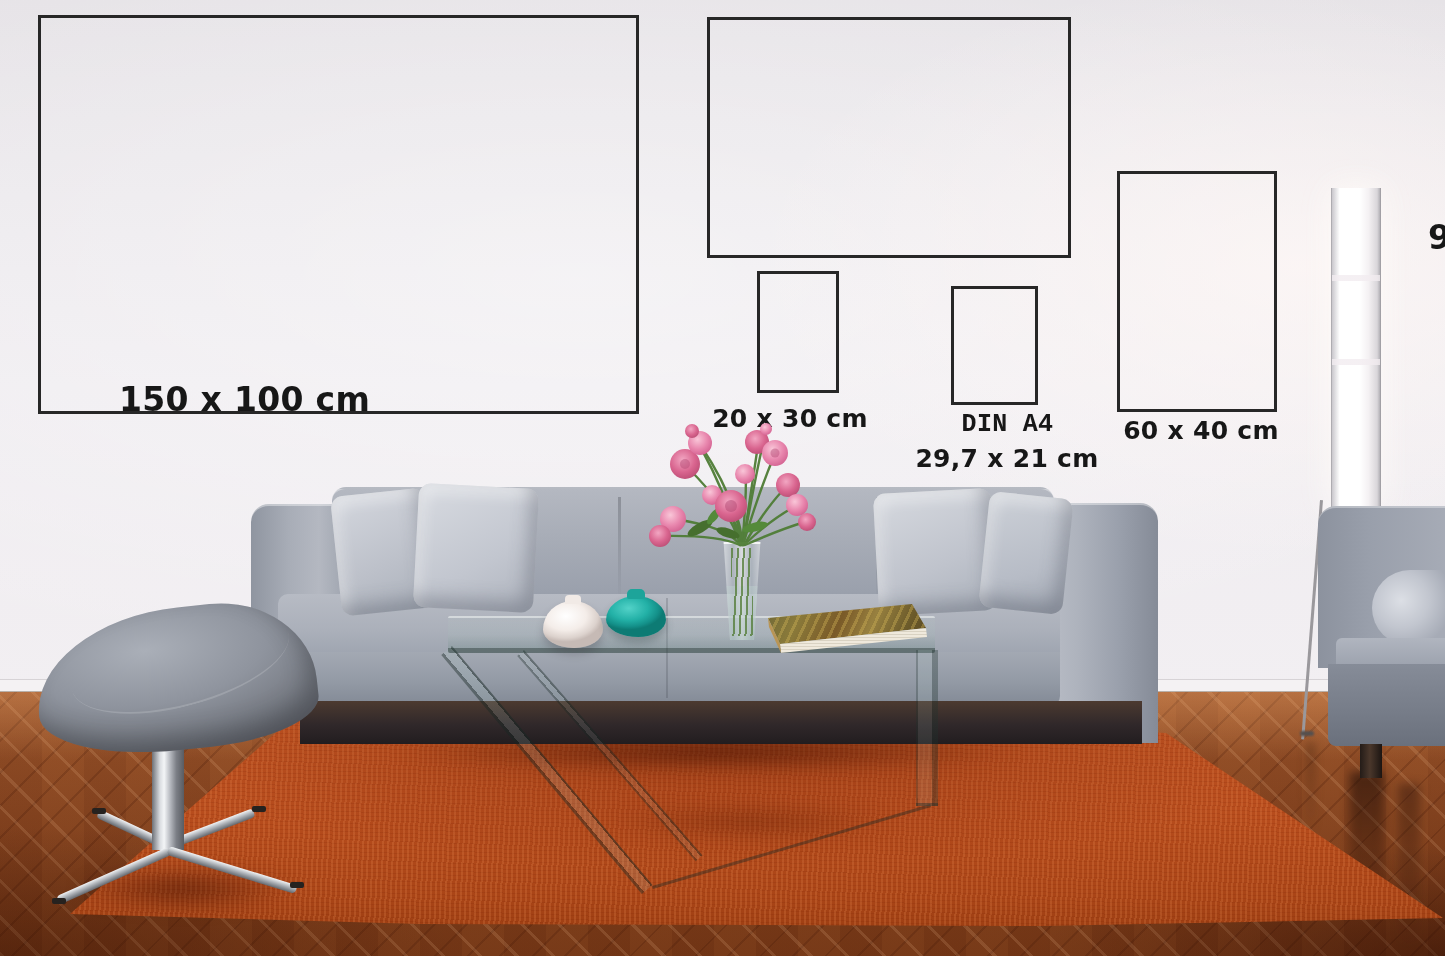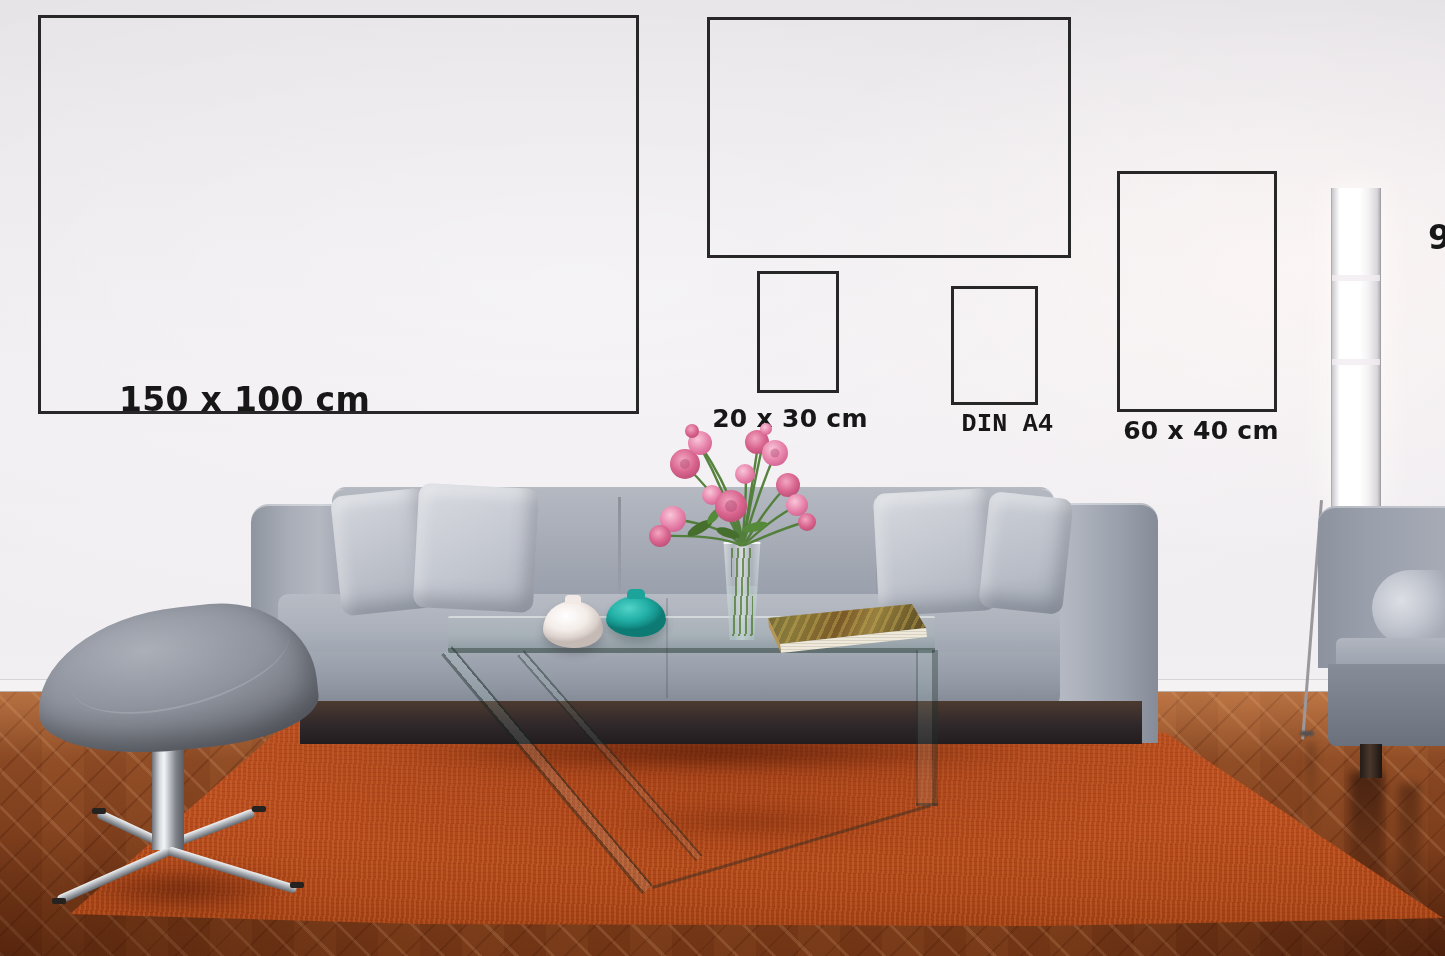--- a/index.html
+++ b/index.html
@@ -208,20 +208,21 @@
   <div class="frame f150">
     <span class="size-label lbl-150">150 x 100 cm</span>
   </div>
   <div class="frame f90">
     <span class="size-label lbl-90">90 x 60 cm</span>
   </div>
   <div class="frame f20"></div>
   <span class="size-label small lbl-20">20 x 30 cm</span>
   <div class="frame fa4"></div>
   <span class="size-label small lbl-a4-1">DIN A4</span>
+  <span class="size-label small lbl-a4-2">29,7 x 21 cm</span>
   <div class="frame f60"></div>
   <span class="size-label small lbl-60">60 x 40 cm</span>
 
   <div class="baseboard"></div>
 
   <div class="floor"></div>
   <div class="refl refl1"></div>
   <div class="refl refl2"></div>
   <div class="refl refl3"></div>
   <div class="rug"></div>

